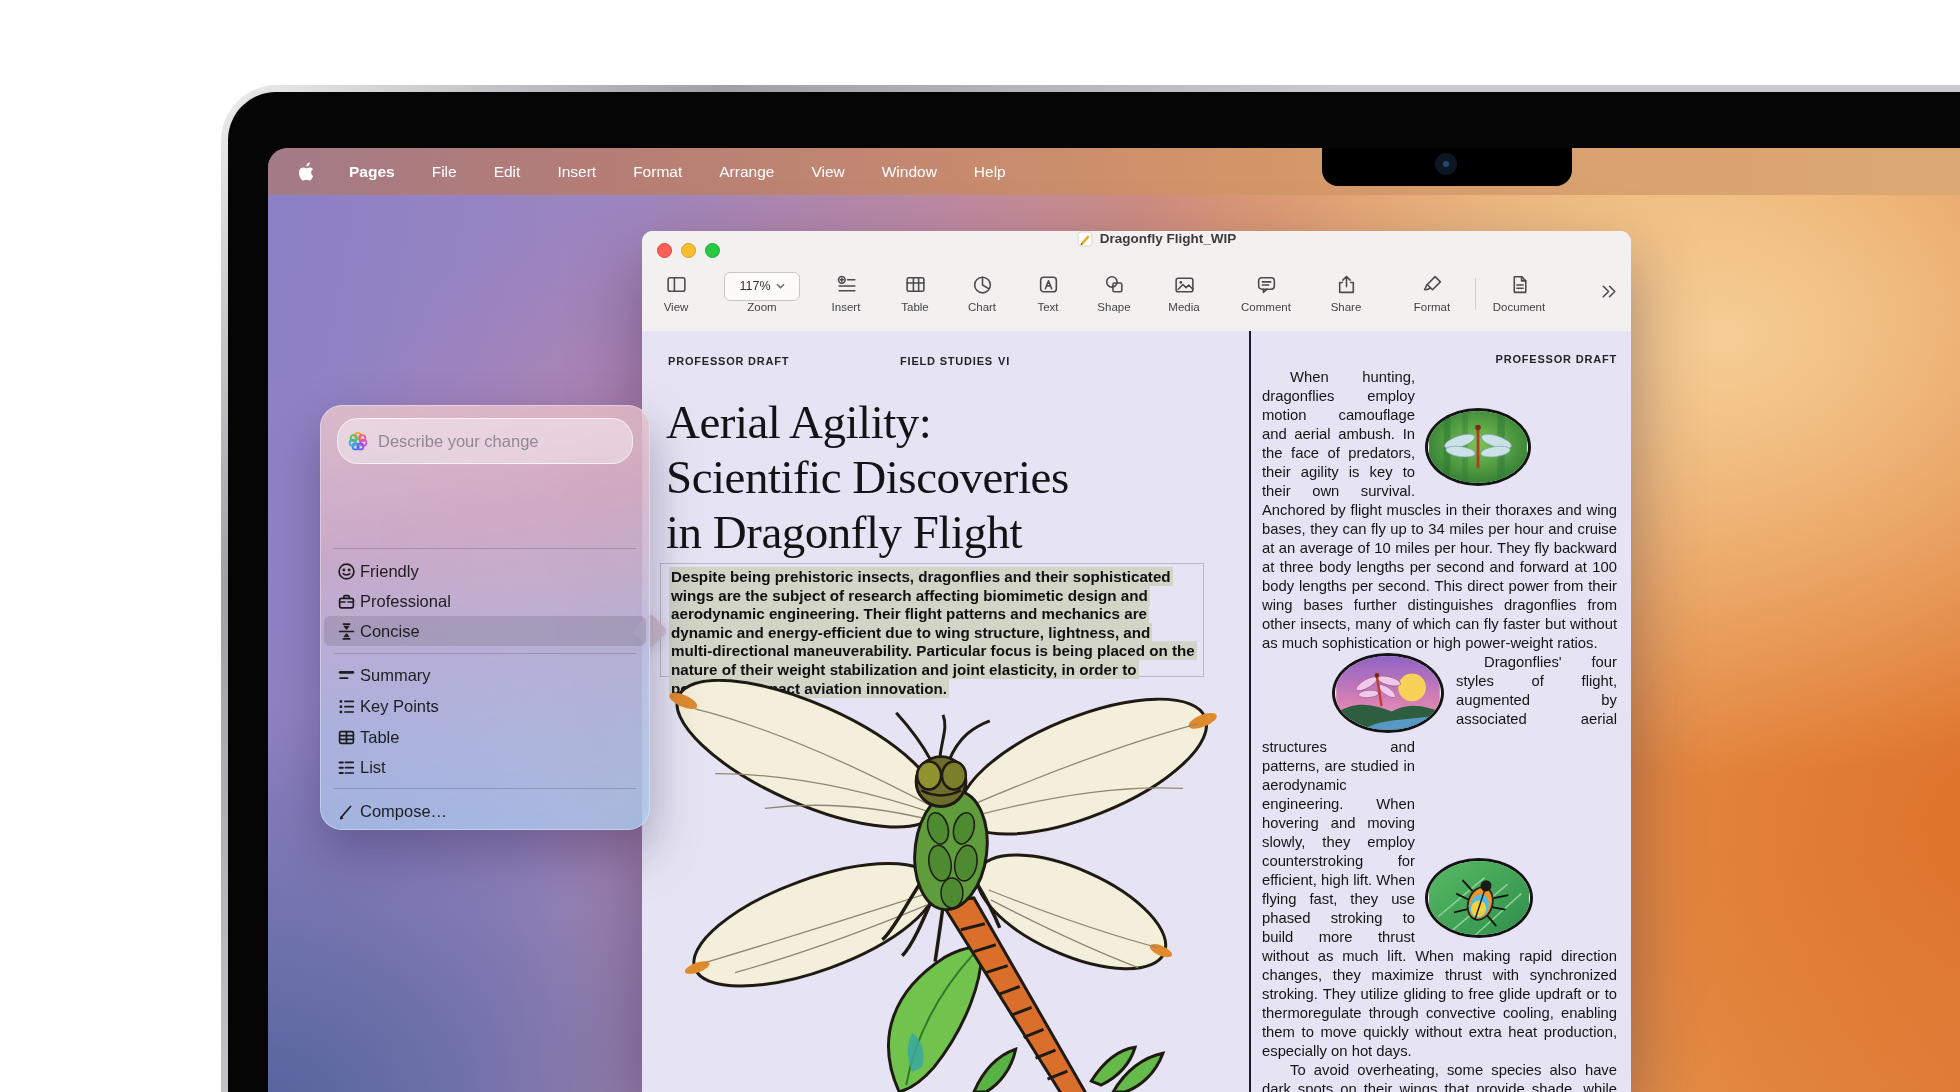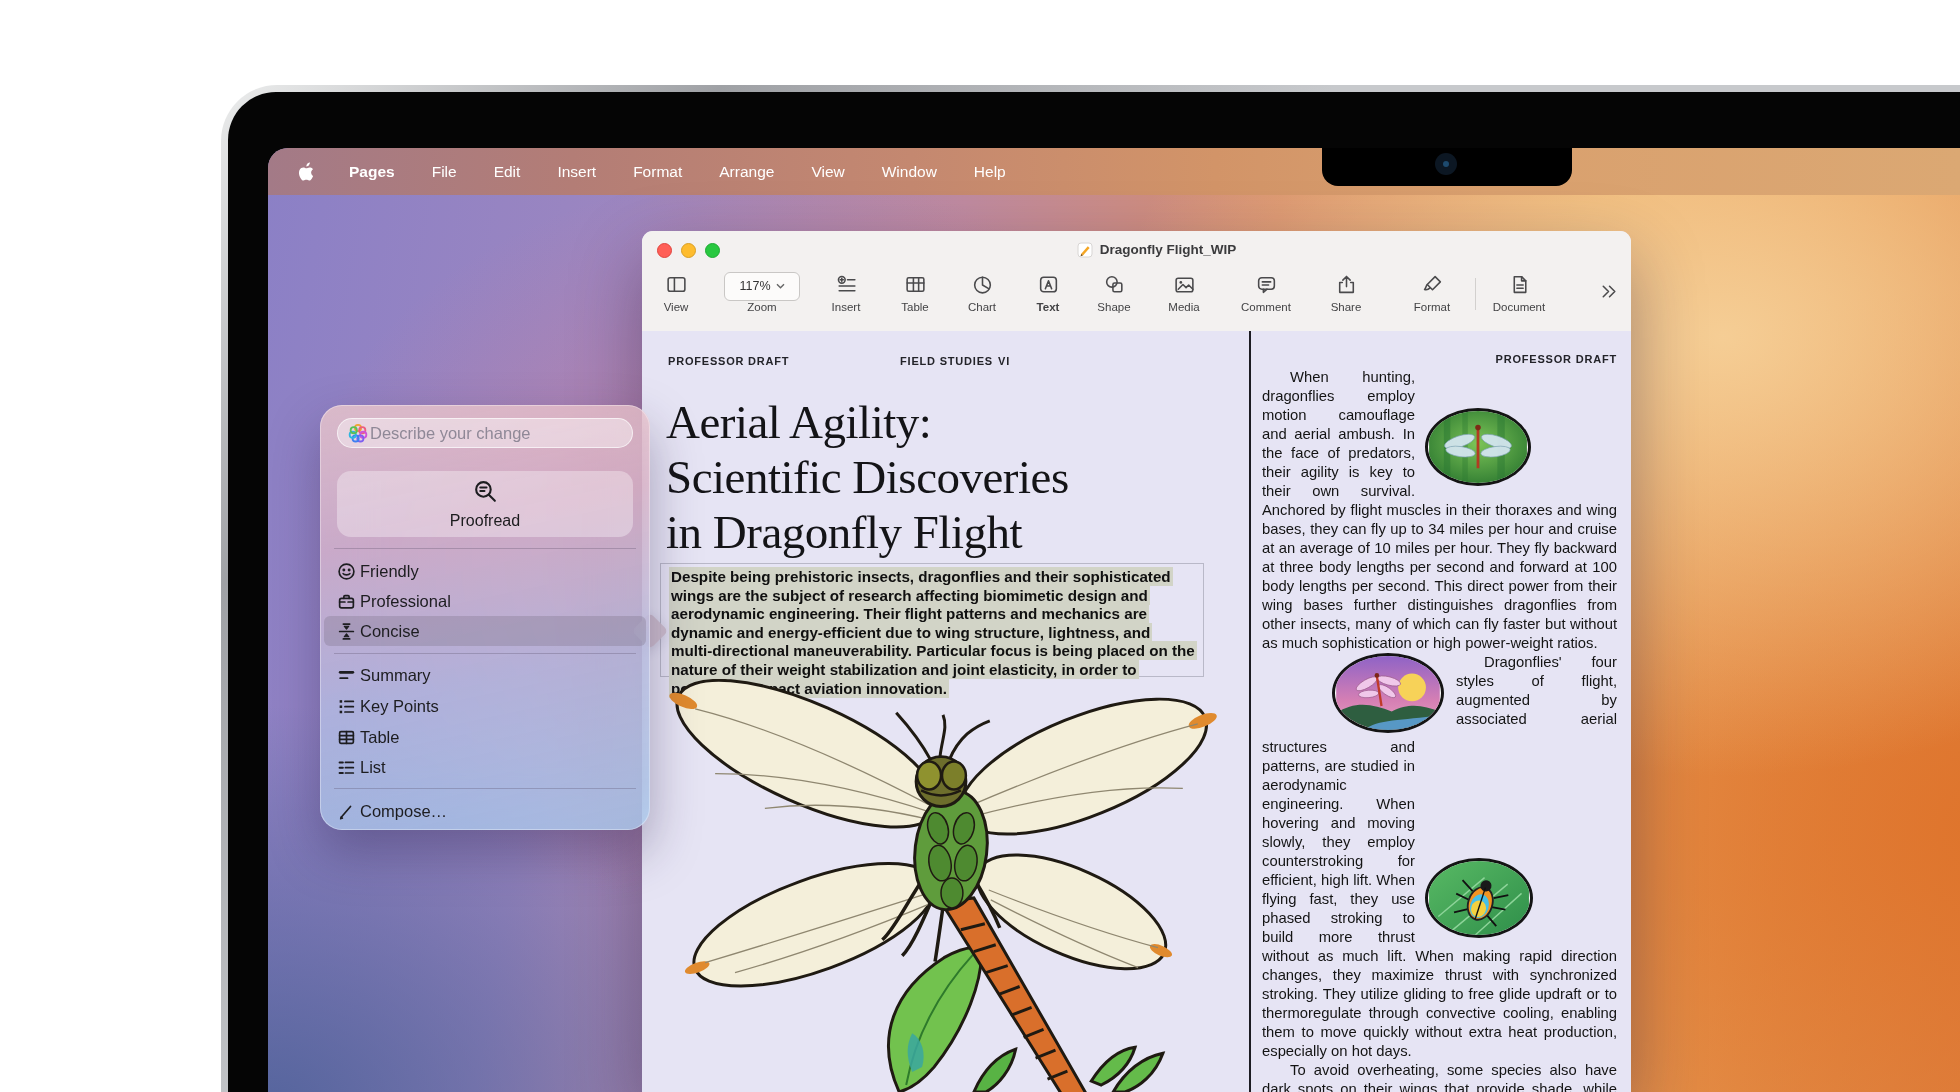--- a/index.html
+++ b/index.html
@@ -22,21 +22,21 @@
   .menu-items{display:flex;gap:37px;margin-left:34px;}
   .menu-item{color:#fff;font-size:15.5px;white-space:nowrap;cursor:default;}
   .menu-item.app{font-weight:700;}
   .notch{position:absolute;left:1054px;top:0;width:250px;height:38px;background:#000;border-radius:0 0 16px 16px;}
   .camera{position:absolute;left:113px;top:5px;width:22px;height:22px;border-radius:50%;background:#0c1723;}
   .camera:after{content:"";position:absolute;left:8px;top:8px;width:6px;height:6px;border-radius:50%;background:#1d4a6e;}
   
   .window{position:absolute;left:374px;top:83px;width:989px;bottom:0;border-radius:11px 11px 0 0;
     box-shadow:0 28px 70px rgba(25,18,60,.38);background:#e6e4f4;}
   .chrome{position:absolute;left:0;top:0;right:0;height:100px;background:#f3f1f0;border-bottom:1px solid #d7d5d3;border-radius:11px 11px 0 0;}
-  .titlebar{position:absolute;left:0;top:0;right:0;height:37px;display:flex;align-items:center;justify-content:center;gap:7px;padding-left:40px;}
+  .titlebar{position:absolute;left:0;top:0;right:0;height:37px;display:flex;align-items:flex-start;justify-content:center;gap:7px;padding-left:40px;}
   .lights{position:absolute;left:15px;top:12px;display:flex;gap:9px;}
   .light{width:13px;height:13px;border-radius:50%;}
   .light.red{background:#ff5f57;border:.5px solid #e0443e;}
   .light.yellow{background:#febc2e;border:.5px solid #d89e24;}
   .light.green{background:#28c840;border:.5px solid #1eaa33;}
   .doc-badge{width:16px;height:16px;}
   .win-title{font-size:13.5px;font-weight:700;color:#3b3b3d;}
   .toolbar{position:absolute;left:0;top:37px;right:0;height:63px;}
   .tb-item{position:absolute;top:5px;width:76px;text-align:center;color:#3f3f41;cursor:default;}
   .tb-item .ic{height:26px;display:flex;align-items:center;justify-content:center;}
@@ -59,22 +59,22 @@
   .fl{display:block;}
   .oval{border:3px solid #141414;border-radius:50%;overflow:hidden;box-sizing:border-box;width:100%;height:100%;background:#fff;}
   .oval svg{display:block;width:100%;height:100%;}
   
   .panel{position:absolute;left:52px;top:257px;width:330px;height:425px;border-radius:22px;
     background:linear-gradient(168deg,rgba(246,208,204,.72) 0%,rgba(228,190,205,.66) 30%,rgba(186,198,232,.68) 62%,rgba(168,205,240,.74) 100%);
     box-shadow:0 22px 50px rgba(40,28,75,.35), inset 0 0 0 1px rgba(255,255,255,.35);
     backdrop-filter:blur(26px);}
   .panel-tail{position:absolute;left:52px;top:470px;width:26px;height:26px;transform:translateX(317px) rotate(45deg);border-radius:5px;
     background:rgba(203,186,202,.9);box-shadow:0 4px 14px rgba(40,28,75,.2);}
-  .wt-input{position:absolute;left:17px;top:13px;right:17px;height:30px;border-radius:21px;background:rgba(255,255,255,.42);
-    border:1px solid rgba(255,255,255,.65);display:flex;align-items:center;gap:0;padding:0 8px 0 10px;box-sizing:border-box;}
+  .wt-input{position:absolute;left:17px;top:13px;right:17px;height:46px;border-radius:21px;background:rgba(255,255,255,.42);
+    border:1px solid rgba(255,255,255,.65);display:flex;align-items:center;gap:8px;padding:0 8px 0 10px;box-sizing:border-box;}
   .wt-input input{flex:1;background:transparent;border:none;outline:none;font-size:16.5px;color:#5d5663;font-family:inherit;}
   .wt-input input::placeholder{color:#8f8897;}
   .wt-actions{position:absolute;left:17px;top:66px;right:17px;display:flex;gap:14px;}
   .wt-btn{flex:1;height:66px;border-radius:14px;background:rgba(255,255,255,.34);display:flex;flex-direction:column;align-items:center;justify-content:center;gap:3px;cursor:default;}
   .wt-btn .lbl{font-size:16px;color:#1c1c1e;}
   .wt-sep{position:absolute;left:14px;right:14px;height:1px;background:rgba(80,70,95,.28);}
   .wt-row{position:absolute;left:4px;right:4px;height:30px;display:flex;align-items:center;gap:4px;padding-left:12px;box-sizing:border-box;border-radius:9px;cursor:default;}
   .wt-row .lbl{font-size:16.5px;color:#1d1d20;}
   .wt-row.selected{background:rgba(118,108,130,.30);border-radius:6px;}
   .wt-icon{width:20px;height:20px;flex:none;display:flex;align-items:center;justify-content:center;}
@@ -169,21 +169,21 @@
             </div>
             <div class="tb-item" style="left: 302px;">
               <div class="ic">
                 <span><svg viewBox="0 0 22 22" fill="none" stroke="#4a4a4c" stroke-width="1.5" stroke-linecap="round" stroke-linejoin="round" width="23" height="23">
                     <circle cx="11" cy="11.5" r="7.5"></circle>
                     <path d="M11 4 V11.5 L17.3 15.2"></path>
                   </svg></span>
               </div>
               <div class="lb">Chart</div>
             </div>
-            <div class="tb-item" style="left: 368px; font-weight: bold;">
+            <div class="tb-item" style="left: 368px;">
               <div class="ic">
                 <span><svg viewBox="0 0 22 22" fill="none" stroke="#4a4a4c" stroke-width="1.5" stroke-linecap="round" stroke-linejoin="round" width="23" height="23">
                     <rect x="3.5" y="4" width="15" height="14" rx="3"></rect>
                     <path d="M8 15 L11 7.5 L14 15 M9 12.5 H13"></path>
                   </svg></span>
               </div>
               <div class="lb">Text</div>
             </div>
             <div class="tb-item" style="left: 434px;">
               <div class="ic">
@@ -421,28 +421,20 @@
               <circle cx="16.8" cy="12.3" r="3.4" stroke="#d052d8"></circle>
               <circle cx="13.6" cy="16.4" r="3.4" stroke="#7e5ef0"></circle>
               <circle cx="8.4" cy="16.4" r="3.4" stroke="#3e7ef2"></circle>
               <circle cx="5.2" cy="12.3" r="3.4" stroke="#2fb6e0"></circle>
               <circle cx="6.3" cy="7.3" r="3.4" stroke="#57c05a"></circle>
             </svg>
           </span>
         <input type="text" placeholder="Describe your change" style="">
       </div>
       <div class="wt-actions" id="wt-actions">
-          <div class="wt-btn">
-            <span><svg viewBox="0 0 26 26" fill="none" stroke="#1d1d20" stroke-width="2" stroke-linecap="round" width="27" height="27">
-                <circle cx="11" cy="11" r="7"></circle>
-                <path d="M16.2 16.2 L22 22"></path>
-                <path d="M8 9.2 H14 M8 12.5 H12"></path>
-              </svg></span>
-            <span class="lbl">Proofread</span>
-          </div>
         </div>
       <div class="wt-sep" style="top:143px"></div>
       <div id="wt-tones">
           <div class="wt-row" style="top: 151px;">
             <span class="wt-icon">
               <svg viewBox="0 0 18 18" fill="none" stroke="#1d1d20" stroke-width="1.6" stroke-linecap="round" stroke-linejoin="round" width="19" height="19">
                 <circle cx="9" cy="9" r="7"></circle>
                 <circle cx="6.5" cy="7.5" r=".6" fill="#1d1d20"></circle>
                 <circle cx="11.5" cy="7.5" r=".6" fill="#1d1d20"></circle>
                 <path d="M5.8 11 c1 1.5 5.4 1.5 6.4 0"></path>

